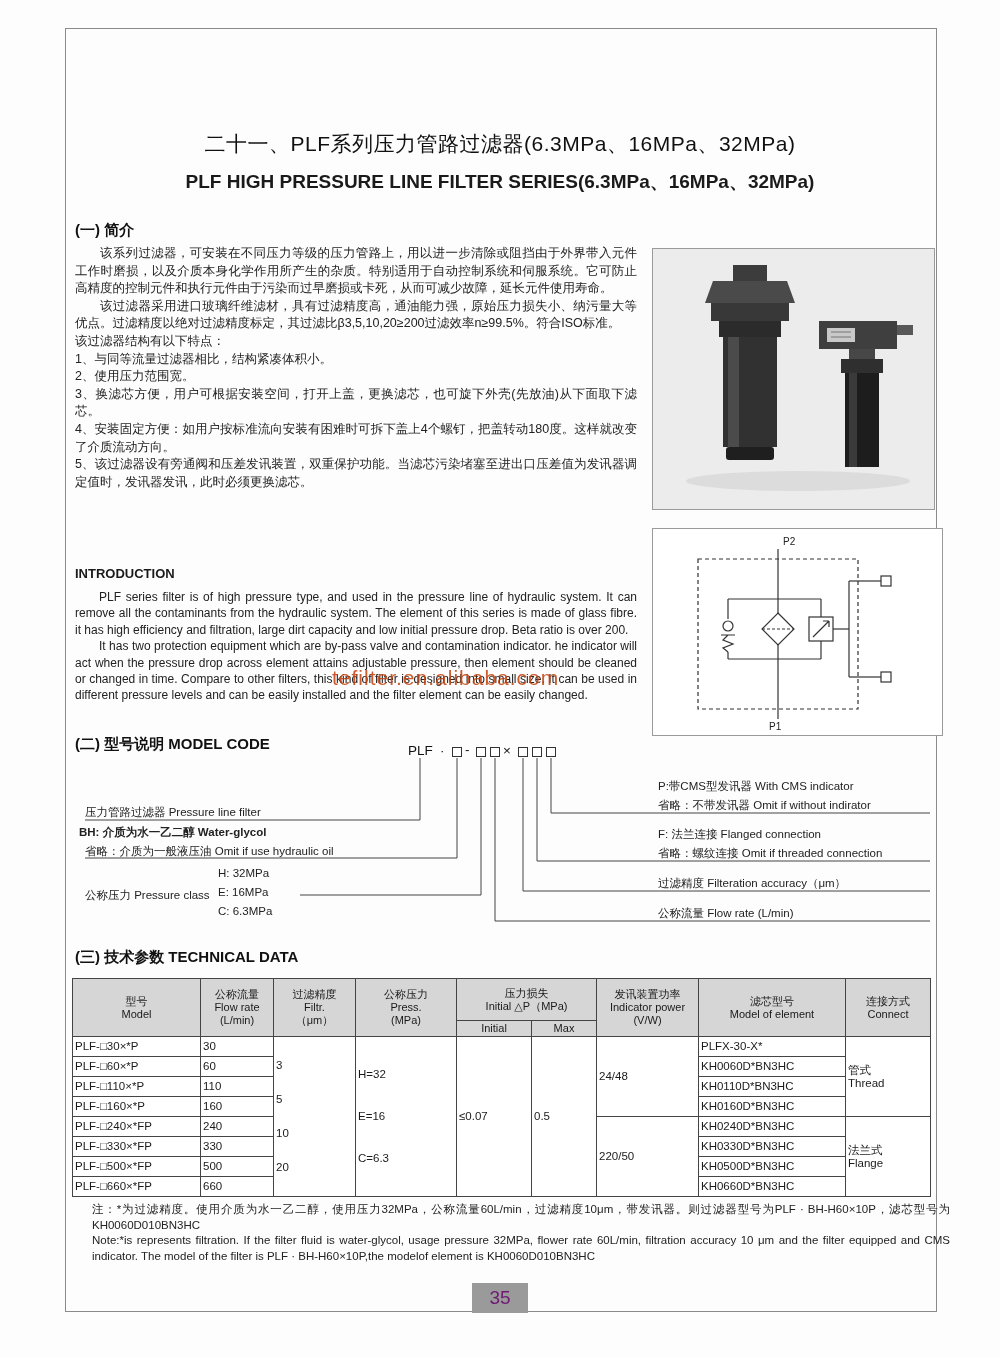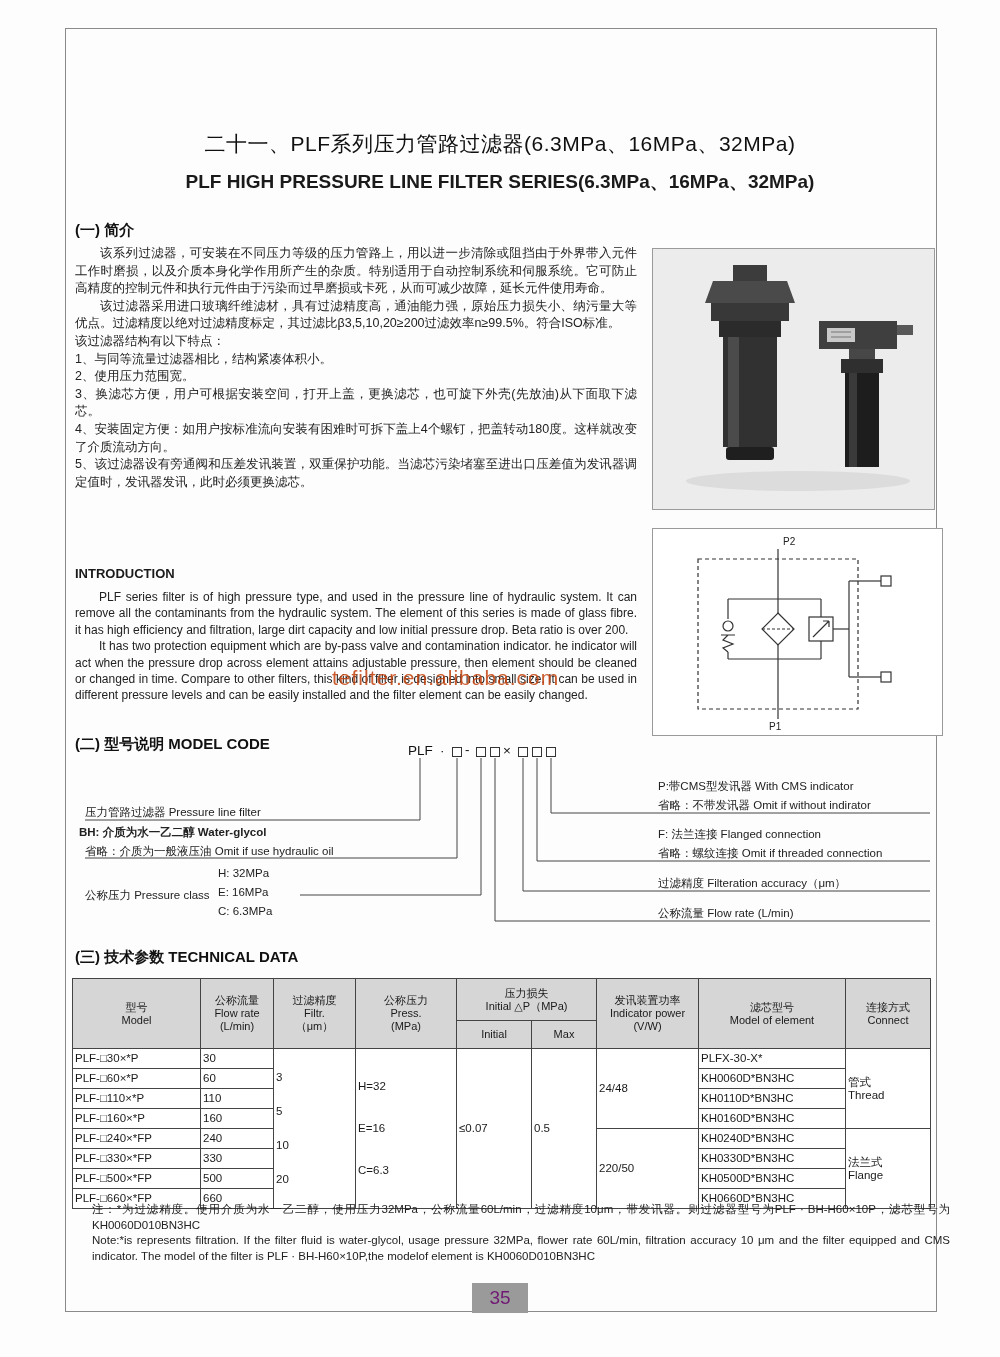--- a/index.html
+++ b/index.html
@@ -27,21 +27,21 @@
   
   .mc-t { position:absolute; font-size:13.5px; color:#111; }
   .mc-box { position:absolute; width:10px; height:10px; border:1px solid #333; background:#fff; top:747px; }
   .mc-label { position:absolute; font-size:11.5px; color:#222; white-space:nowrap; }
   .leader-svg { position:absolute; left:0; top:0; width:1000px; height:1357px; pointer-events:none; }
 
   
   .tech-table { position:absolute; left:72px; top:978px; width:858px; border-collapse:collapse; table-layout:fixed; }
   .tech-table th, .tech-table td { border:1px solid #444; padding:0 2px; overflow:hidden; }
   .tech-table th { background:#d6d6d6; font-weight:normal; font-size:11px; line-height:13px; height:42px; }
-  .tech-table thead tr.sub th { height:28px; }
+  .tech-table thead tr.sub th { height:16px; }
   .tech-table td { font-size:11.5px; line-height:13px; height:20px; background:#fff; }
   .stack { display:flex; flex-direction:column; justify-content:space-evenly; height:156px; }
   .notes { position:absolute; left:72px; top:1202px; width:858px; font-size:11.5px; line-height:15.5px; text-align:justify; color:#222;margin-left:20px; }
 
   .page-badge { position:absolute; left:472px; top:1283px; width:56px; height:30px; background:#9a9a9a; display:flex; align-items:center; justify-content:center; font-size:19px; color:#701a75; }
 </style>
 </head>
 <body>
 
 <div id="page">

